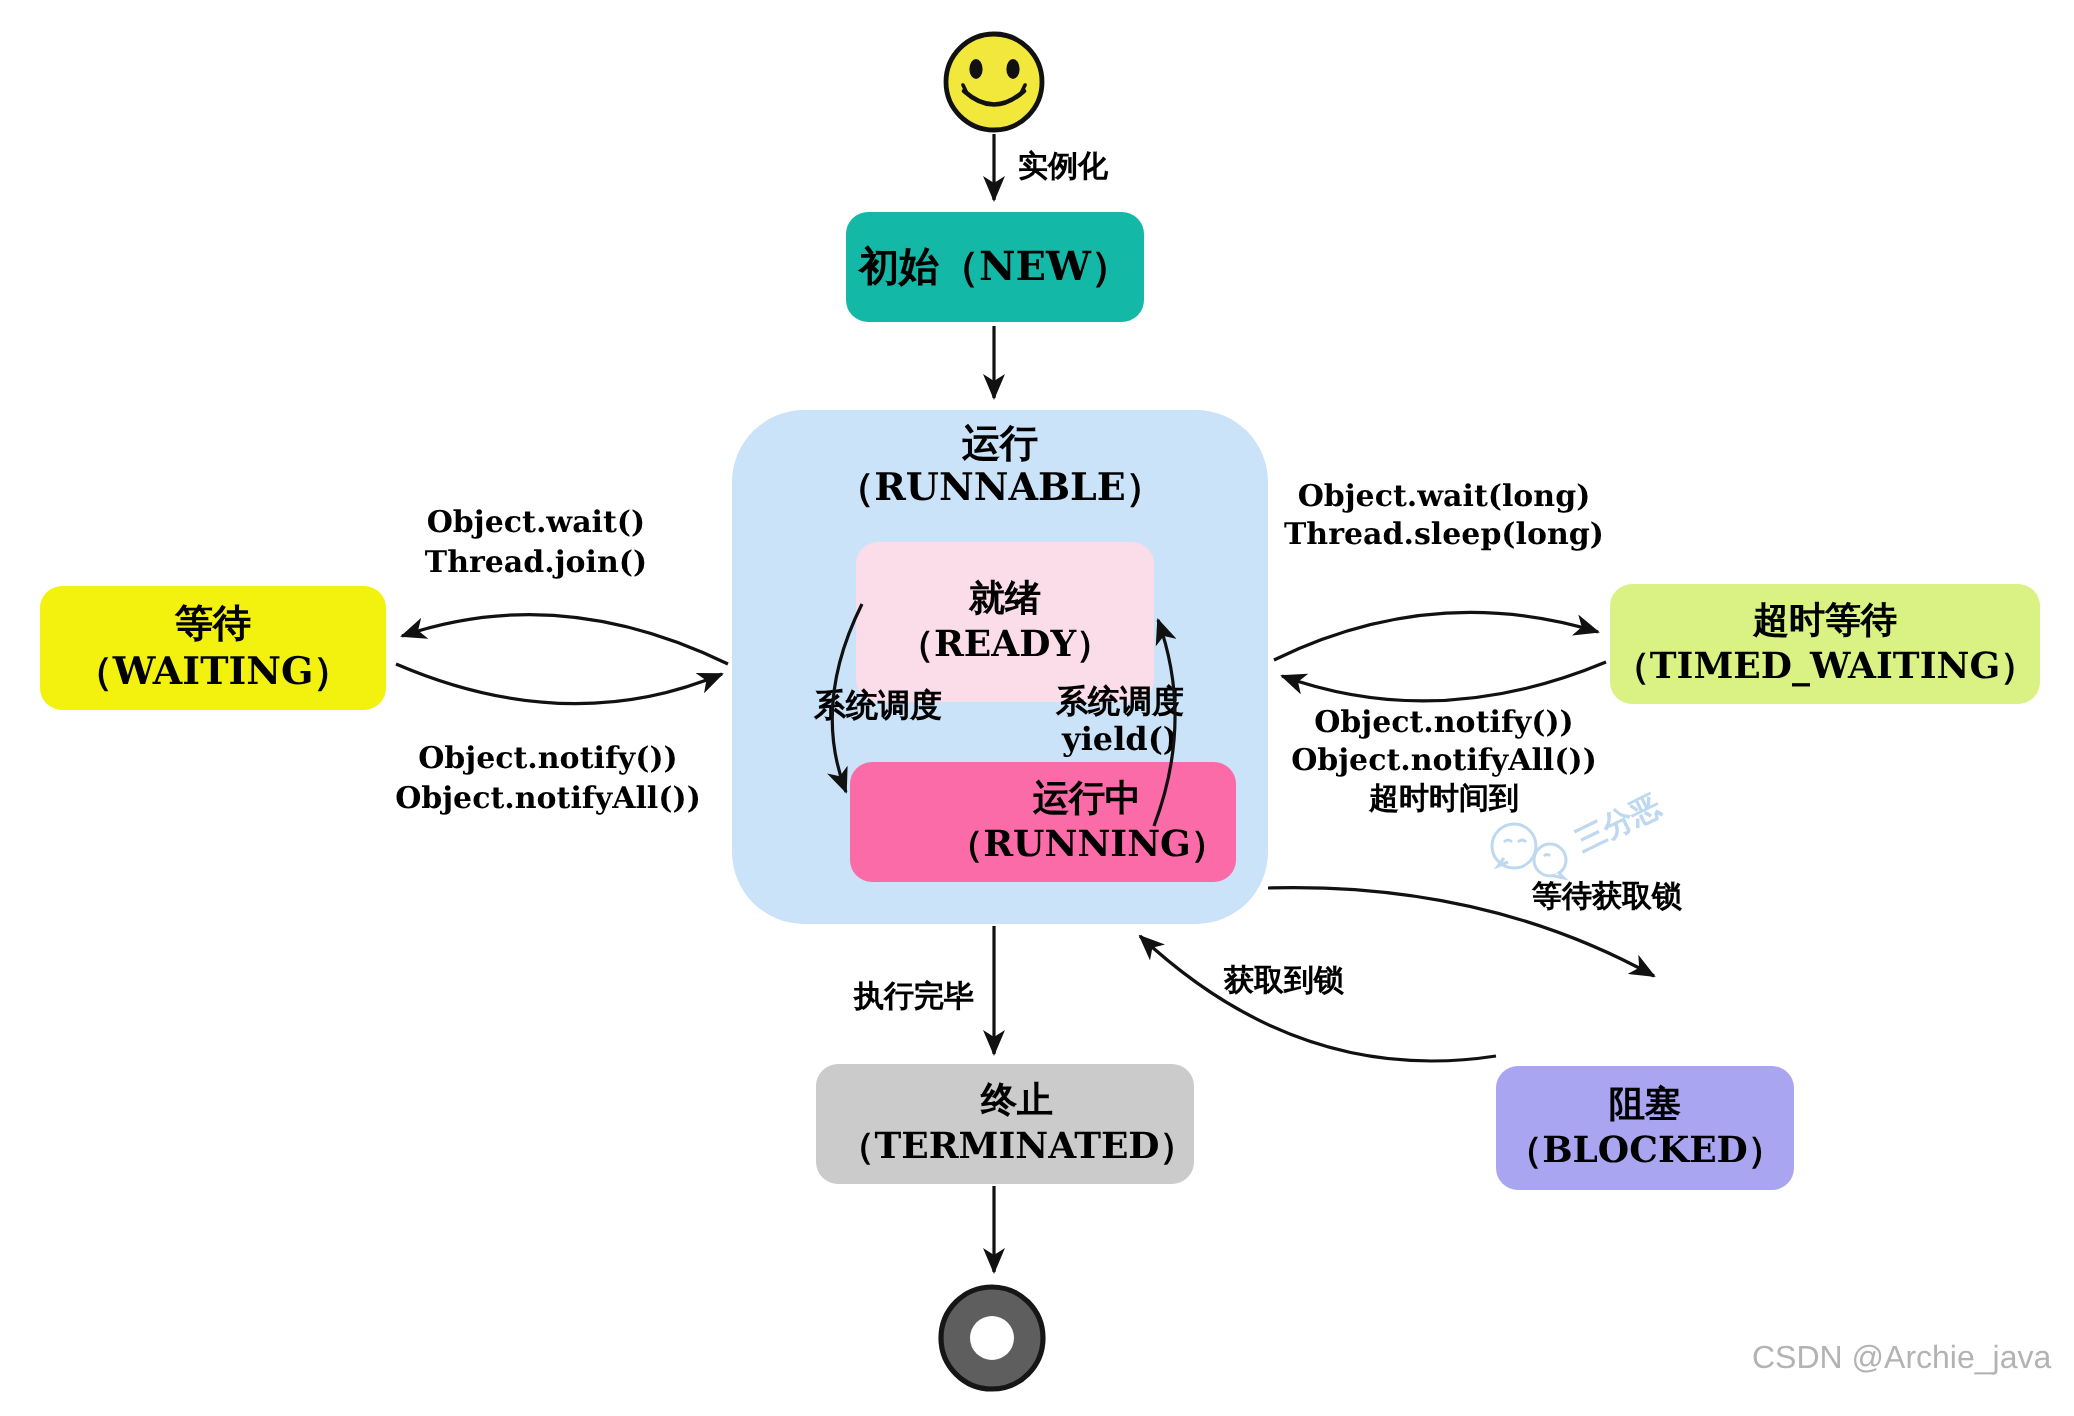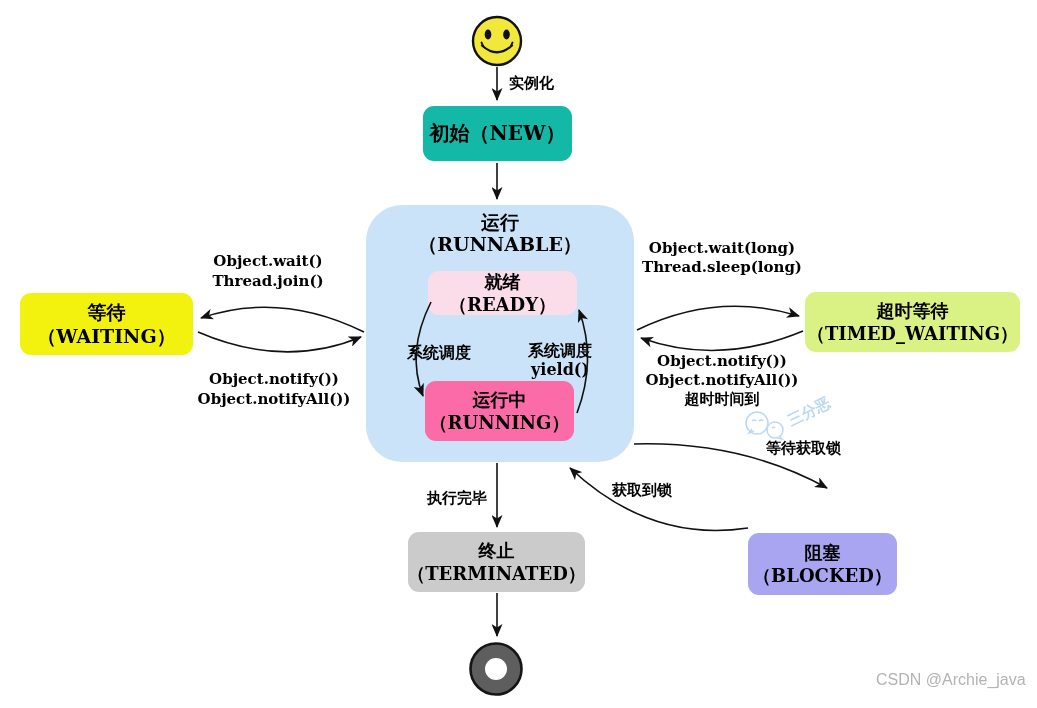--- a/index.html
+++ b/index.html
@@ -11,26 +11,26 @@
     position:absolute;display:flex;flex-direction:column;align-items:center;justify-content:center;
     border-radius:11px;font-weight:bold;text-align:center;
   }
   .node span{display:block;line-height:1.28;}
   #n-new{left:423px;top:106px;width:149px;height:55px;font-size:20px;}
   #n-runnable{left:366px;top:205px;width:268px;height:257px;border-radius:36px;}
   #runnable-title{position:absolute;left:366px;top:211px;width:268px;text-align:center;
     font-weight:bold;font-size:19px;}
   #runnable-title span{display:block;line-height:22px;}
   .two{font-size:18px;}
-  #n-ready{left:428px;top:271px;width:149px;height:44px;}
-  #n-running{left:425px;top:381px;width:149px;height:60px;}
+  #n-ready{left:428px;top:271px;width:149px;height:80px;}
+  #n-running{left:425px;top:381px;width:149px;height:60px;padding-left:44px;}
   #n-waiting{left:20px;top:293px;width:173px;height:62px;font-size:19px;text-align:center;}
   #n-timed{left:805px;top:292px;width:215px;height:60px;}
   #n-blocked{left:748px;top:493px;width:149px;height:62px;}
-  #n-terminated{left:408px;top:532px;width:177px;height:60px;}
+  #n-terminated{left:408px;top:532px;width:177px;height:60px;padding-left:12px;}
   .elabel{position:absolute;font-weight:bold;font-size:15px;white-space:nowrap;}
   .elabel span{display:block;line-height:20px;}
   .center{text-align:center;}
   #lb-instantiate{left:509px;top:74px;}
   #lb-wait-calls{left:193px;top:251px;width:150px;}
   #lb-wait-return{left:189px;top:369px;width:170px;}
   #lb-timed-calls{left:642px;top:239px;width:160px;}
   #lb-timed-calls span,#lb-timed-return span{line-height:19px;}
   #lb-timed-return{left:642px;top:352px;width:160px;}
   #lb-schedule-left{left:407px;top:343px;font-size:16px;}

